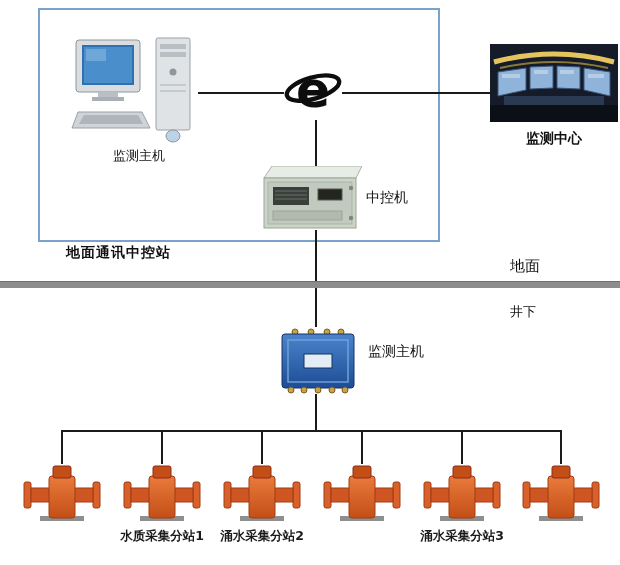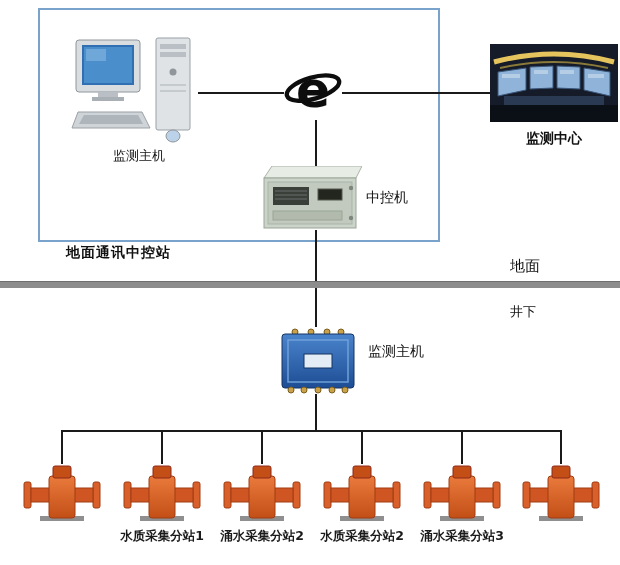--- a/index.html
+++ b/index.html
@@ -198,21 +198,20 @@
     <svg width="80" height="64" viewBox="0 0 80 64">
       <rect x="18" y="52" width="44" height="5" fill="#8f8f8f"></rect>
       <rect x="2" y="18" width="7" height="26" rx="2" fill="#d95f2b" stroke="#a03c12"></rect>
       <rect x="71" y="18" width="7" height="26" rx="2" fill="#d95f2b" stroke="#a03c12"></rect>
       <rect x="9" y="24" width="20" height="14" fill="#cf5622" stroke="#a03c12"></rect>
       <rect x="51" y="24" width="20" height="14" fill="#cf5622" stroke="#a03c12"></rect>
       <rect x="27" y="12" width="26" height="42" rx="3" fill="url(#og1)" stroke="#a03c12"></rect>
       <rect x="31" y="2" width="18" height="12" rx="2" fill="#c34f17" stroke="#8e2a1a"></rect>
     </svg>
   </div>
-  <div class="abs device-label" style="left:312px;">水质采集分站2</div>
 
   <div class="abs" style="left:422px;top:464px;width:80px;height:64px;">
     <svg width="80" height="64" viewBox="0 0 80 64">
       <rect x="18" y="52" width="44" height="5" fill="#8f8f8f"></rect>
       <rect x="2" y="18" width="7" height="26" rx="2" fill="#d95f2b" stroke="#a03c12"></rect>
       <rect x="71" y="18" width="7" height="26" rx="2" fill="#d95f2b" stroke="#a03c12"></rect>
       <rect x="9" y="24" width="20" height="14" fill="#cf5622" stroke="#a03c12"></rect>
       <rect x="51" y="24" width="20" height="14" fill="#cf5622" stroke="#a03c12"></rect>
       <rect x="27" y="12" width="26" height="42" rx="3" fill="url(#og1)" stroke="#a03c12"></rect>
       <rect x="31" y="2" width="18" height="12" rx="2" fill="#c34f17" stroke="#8e2a1a"></rect>

